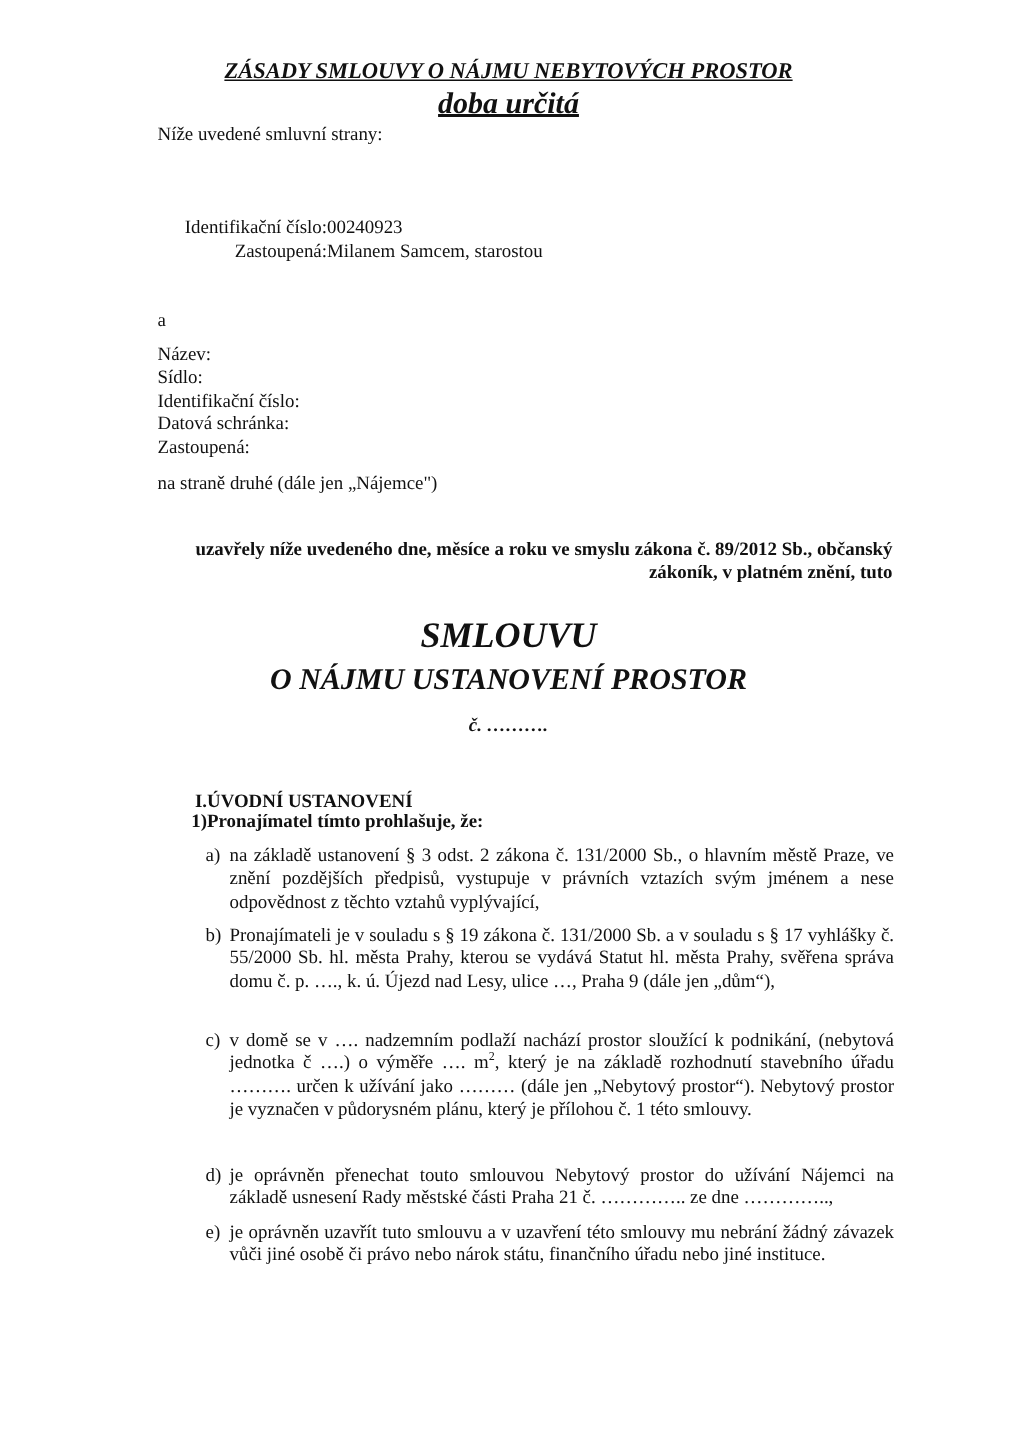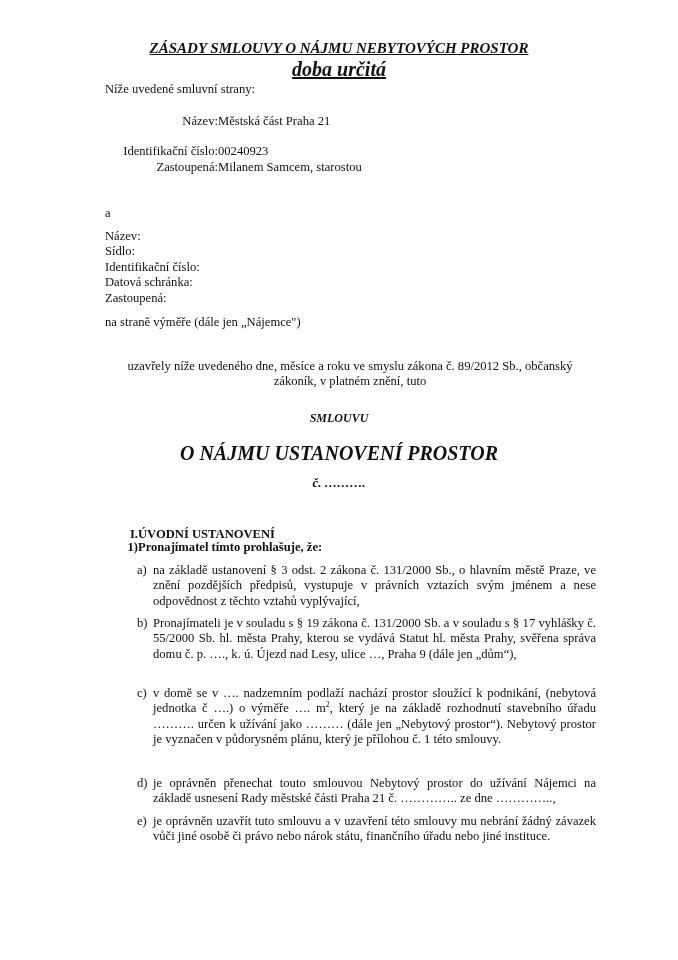--- a/index.html
+++ b/index.html
@@ -5,61 +5,58 @@
   html, body { margin: 0; padding: 0; background: #ffffff; }
   body { width: 678px; height: 960px; overflow: hidden; position: relative;
          font-family: "Liberation Serif", "DejaVu Serif", serif; color: #111; font-size: 12.6px; }
   .page { position: absolute; left: 0; top: 0; width: 678px; height: 960px; background: #fff; }
   .abs { position: absolute; text-align: right; }
   .center { left: 80px; width: 518px; text-align: center; font-style: italic; }
   .h-main { top: 40px; font-weight: bold; font-size: 15px; text-decoration: underline; }
   .h-sub { top: 58px; font-weight: bold; font-size: 20px; text-decoration: underline; }
   .line { left: 105px; white-space: nowrap; line-height: 15px; }
   .label { display: inline-block; width: 113px; }
-  .intro { left: 105px; width: 490px; text-align: center; line-height: 15px; }
-  .big1 { top: 411px; font-weight: bold; font-size: 12px; text-align: center; }
+  .intro { left: 105px; width: 490px; line-height: 15px; font-weight: bold; }
+  .big1 { top: 411px; font-weight: bold; font-size: 24px; text-align: center; }
   .big2 { top: 442px; font-weight: bold; font-size: 20px; }
   .cnum { top: 476px; font-weight: bold; font-size: 12.6px; }
   .sec { left: 105px; top: 517px; font-weight: bold; white-space: nowrap; margin-top: 10px; }
   .sec .num { display: inline-block; width: 33px; }
   .pt { left: 105px; top: 540px; white-space: nowrap; font-weight: bold; }
   .pt .num { display: inline-block; width: 33px; }
   .item { left: 137px; width: 459px; line-height: 15.4px; text-align: justify; }
   .item .mk { position: absolute; left: 0; top: 0; }
   .item .tx { display: block; margin-left: 16px; text-align: justify; }
 </style>
 </head>
 <body>
 
 <div class="page">
 
   <div class="abs center h-main">ZÁSADY SMLOUVY O NÁJMU NEBYTOVÝCH PROSTOR</div>
   <div class="abs center h-sub">doba určitá</div>
 
   <div class="abs line" style="top:82px">Níže uvedené smluvní strany:</div>
 
-  <div class="abs line" style="top:114px">
-    <span class="label">Název:</span><span>Městská část Praha 21</span>
-  </div>
   <div class="abs line" style="top:144px">
     <span class="label">Identifikační číslo:</span><span>00240923</span>
   </div>
   <div class="abs line" style="top:160px">
     <span class="label">Zastoupená:</span><span>Milanem Samcem, starostou</span>
   </div>
 
   <div class="abs line" style="top:206px">a</div>
 
   <div class="abs line" style="top:229px">Název:</div>
   <div class="abs line" style="top:244px">Sídlo:</div>
   <div class="abs line" style="top:260px">Identifikační číslo:</div>
   <div class="abs line" style="top:275px">Datová schránka:</div>
   <div class="abs line" style="top:291px">Zastoupená:</div>
 
-  <div class="abs line" style="top:315px">na straně výměře (dále jen „Nájemce")</div>
+  <div class="abs line" style="top:315px">na straně druhé (dále jen „Nájemce")</div>
 
   <div class="abs intro" style="top:359px">uzavřely níže uvedeného dne, měsíce a roku ve smyslu zákona č. 89/2012 Sb., občanský</div>
   <div class="abs intro" style="top:374px">zákoník, v platném znění, tuto</div>
 
   <div class="abs center big1">SMLOUVU</div>
   <div class="abs center big2">O NÁJMU USTANOVENÍ PROSTOR</div>
   <div class="abs center cnum">č. ……….</div>
 
   <div class="abs sec">
     <span class="num">I.</span><span>ÚVODNÍ USTANOVENÍ</span>

